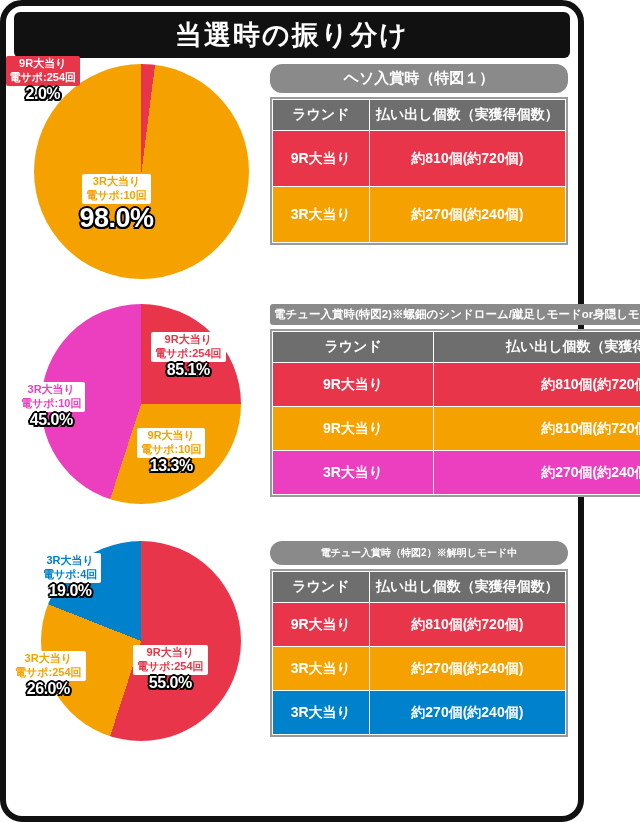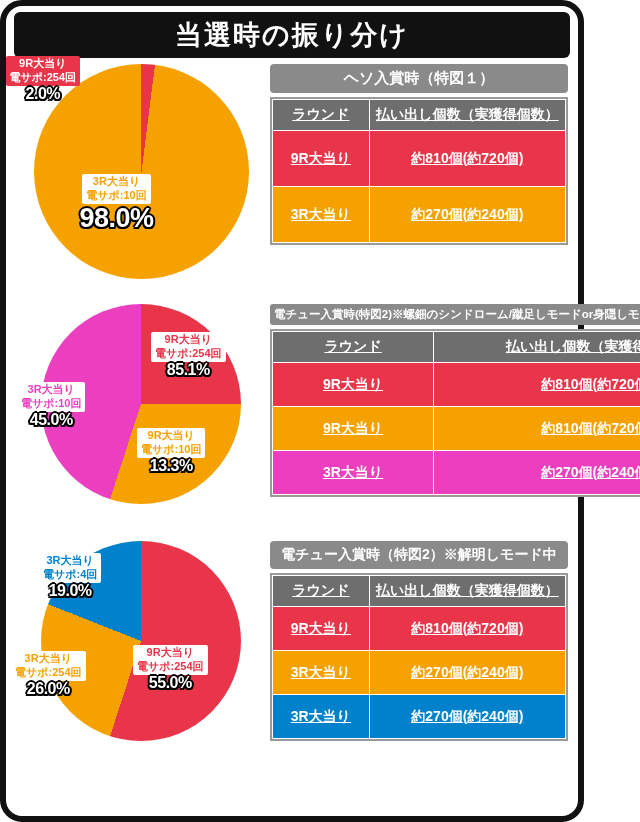--- a/index.html
+++ b/index.html
@@ -84,39 +84,38 @@
     letter-spacing:-0.5px;
   }
   
   .tbl-head {
     background:#8a8a8a;
     color:#ffffff;
     text-align:center;
     font-weight:bold;
     font-size:15px;
     padding:5px 4px;
-    border-radius:4px;
+    border-radius:12px;
     margin-bottom:4px;
     white-space:nowrap;
   }
   .tbl-head.small { font-size:11.5px; border-radius:3px; padding:3px 4px;}
-  .tbl-head.mid { font-size:14px; }
+  .tbl-head.mid { font-size:10px; }
   table.t {
     width:100%;
     border-collapse:collapse;
     table-layout:fixed;
   }
   table.t th, table.t td {
     border:1px solid #ffffff;
     text-align:center;
     font-weight:bold;
     color:#ffffff;
     font-size:14px;
     padding:6px 2px;
-    text-decoration:underline;
   }
   table.t th {
     background:#6e6e6e;
     color:#ffffff;
     font-size:14px;
   }
   .c-round { width:33%; }
   .c-red { background:#e8354a; }
   .c-orange { background:#f5a200; }
   .c-blue { background:#0081cc; }

